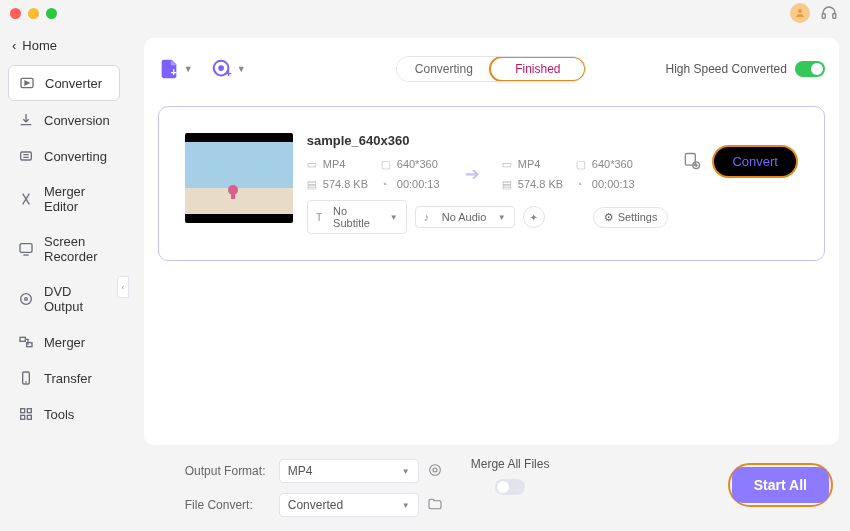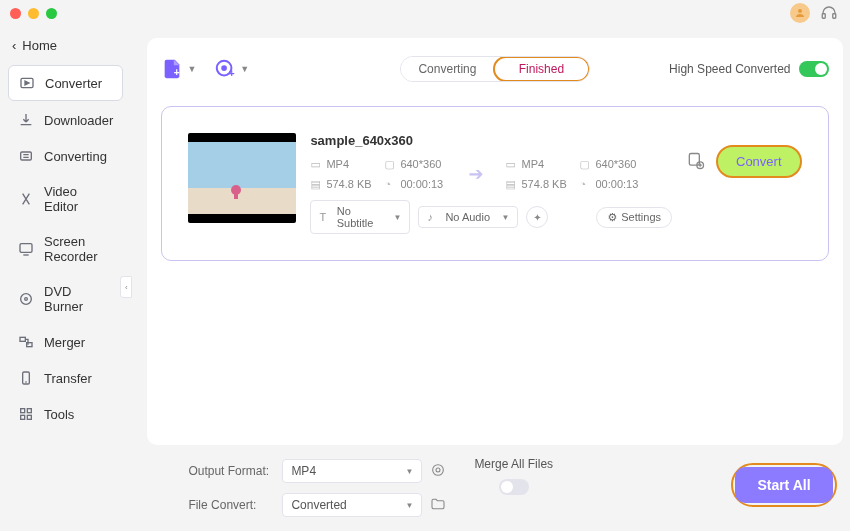--- a/index.html
+++ b/index.html
@@ -37,21 +37,21 @@
 .info { flex: 1; display: flex; flex-direction: column; gap: 10px; }
 .fname { font-size: 13px; font-weight: 600; color: #333; }
 .meta-row { display: flex; align-items: center; gap: 12px; font-size: 11px; color: #888; }
 .meta-col { display: flex; flex-direction: column; gap: 8px; }
 .meta-block { display: flex; gap: 18px; align-items:center; }
 .meta { display: flex; align-items: center; gap: 4px; min-width: 62px; }
 .meta .mic { width: 12px; height: 12px; color: #bbb; display:flex; align-items:center; }
 .arrow-mid { color: #c9c3f2; font-size: 18px; padding: 0 4px; }
 .card-right { display: flex; align-items: flex-start; gap: 10px; }
 .config-ic { width: 20px; height: 20px; color: #888; cursor: pointer; margin-top: 18px; }
-.convert-btn { margin-top: 12px; border: 2px solid #e38a1f; border-radius: 18px; padding: 7px 18px; font-size: 13px; color: #7b61ff; background: #bef264; cursor: pointer; }
+.convert-btn { margin-top: 12px; border: 2px solid #e38a1f; border-radius: 18px; padding: 7px 18px; font-size: 13px; color: #7b61ff; background: #000000; cursor: pointer; }
 .controls { display: flex; gap: 8px; align-items: center; }
 .dropdown { display: flex; align-items: center; gap: 6px; border: 1px solid #e3e3eb; border-radius: 4px; padding: 4px 8px; font-size: 11px; color: #666; cursor: pointer; background:#fff; }
 .dropdown .dic { width: 12px; height: 12px; color: #999; }
 .dropdown .chev { font-size: 8px; color: #888; margin-left: auto; }
 .dd-sub { width: 100px; }
 .dd-aud { width: 100px; }
 .round-ic { width: 22px; height: 22px; border: 1px solid #e3e3eb; border-radius: 50%; display:flex; align-items:center; justify-content:center; font-size:10px; color:#888; cursor:pointer; }
 .settings-pill { display: flex; align-items: center; gap: 4px; border: 1px solid #e3e3eb; border-radius: 12px; padding: 3px 10px; font-size: 11px; color: #666; cursor: pointer; margin-left: 40px; }
 .footer { padding: 14px 6px 4px 6px; display: flex; align-items: center; gap: 14px; font-size: 12px; color: #555; }
 .footer .row { display: flex; align-items: center; gap: 8px; margin-left: 35px; }
@@ -104,56 +104,56 @@
           </svg>
         </span>
       <span>Converter</span>
     </div>
     <div class="side-item">
       <span class="ic">
           <svg viewBox="0 0 24 24" width="16" height="16" fill="none" stroke="currentColor" stroke-width="2">
             <path d="M12 3v12m0 0l-4-4m4 4l4-4M4 19h16"></path>
           </svg>
         </span>
-      <span>Downloader</span>
+      <span>Conversion</span>
     </div>
     <div class="side-item">
       <span class="ic">
           <svg viewBox="0 0 24 24" width="16" height="16" fill="none" stroke="currentColor" stroke-width="2">
             <rect x="4" y="6" width="16" height="12" rx="2"></rect>
             <path d="M8 10h8M8 14h8"></path>
           </svg>
         </span>
       <span>Converting</span>
     </div>
     <div class="side-item">
       <span class="ic">
           <svg viewBox="0 0 24 24" width="16" height="16" fill="none" stroke="currentColor" stroke-width="2">
             <path d="M7 4l10 16M17 4L7 20"></path>
           </svg>
         </span>
-      <span>Video Editor</span>
+      <span>Merger Editor</span>
     </div>
     <div class="side-item">
       <span class="ic">
           <svg viewBox="0 0 24 24" width="16" height="16" fill="none" stroke="currentColor" stroke-width="2">
             <rect x="3" y="4" width="18" height="13" rx="2"></rect>
             <path d="M8 21h8"></path>
           </svg>
         </span>
       <span>Screen Recorder</span>
     </div>
     <div class="side-item">
       <span class="ic">
           <svg viewBox="0 0 24 24" width="16" height="16" fill="none" stroke="currentColor" stroke-width="2">
             <circle cx="12" cy="12" r="8"></circle>
             <circle cx="12" cy="12" r="2"></circle>
           </svg>
         </span>
-      <span>DVD Burner</span>
+      <span>DVD Output</span>
     </div>
     <div class="side-item">
       <span class="ic">
           <svg viewBox="0 0 24 24" width="16" height="16" fill="none" stroke="currentColor" stroke-width="2">
             <rect x="3" y="5" width="8" height="6"></rect>
             <rect x="13" y="13" width="8" height="6"></rect>
             <path d="M11 8h4v8"></path>
           </svg>
         </span>
       <span>Merger</span>

